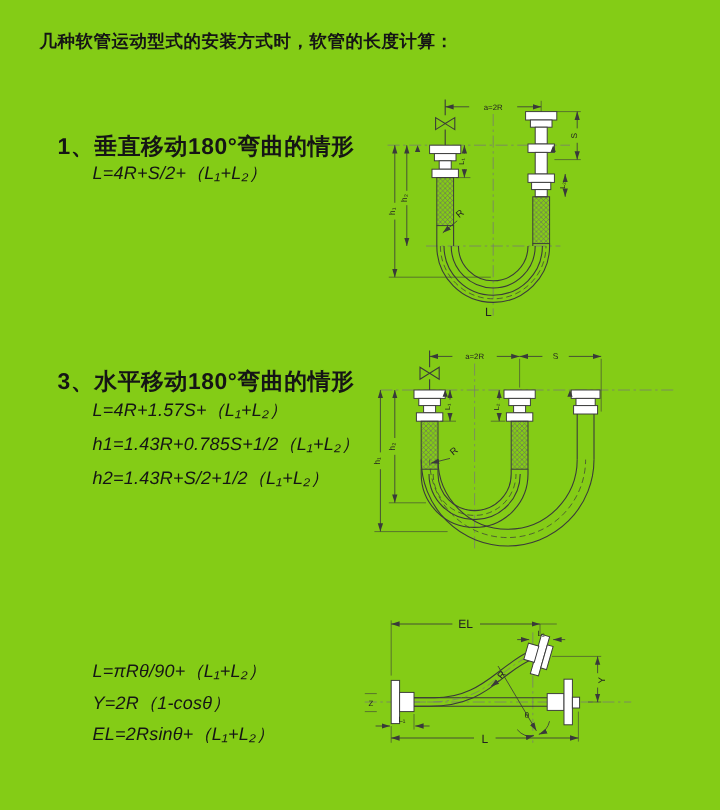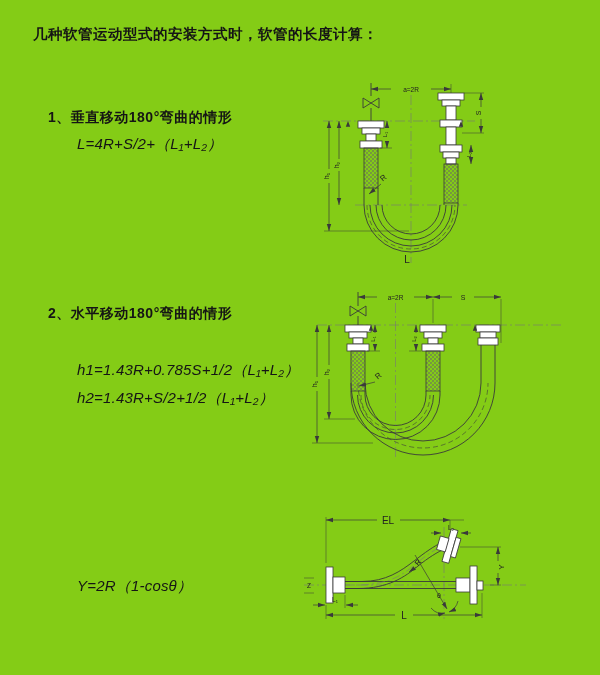--- a/index.html
+++ b/index.html
@@ -1,38 +1,41 @@
 <!DOCTYPE html>
 <html><head>
 <meta charset="utf-8">
 <style>
   html,body{margin:0;padding:0;background:#ffffff;}
   .page{position:relative;width:600px;height:675px;background:#84cc16;overflow:hidden;
         font-family:"Liberation Sans", sans-serif;color:#151515;padding-left:29px;}
   .title{position:absolute;left:33px;top:25px;font-size:14.5px;font-weight:bold;letter-spacing:0.5px;}
-  .sec-head{position:absolute;left:48px;font-size:14px;font-weight:bold;letter-spacing:0.5px;}
+  .sec-head{position:absolute;left:48px;font-size:19px;font-weight:bold;letter-spacing:0.5px;}
   .formula{position:absolute;left:77px;font-size:15px;letter-spacing:0.2px;font-style:italic;}
   .diag{position:absolute;}
   svg text{font-family:"Liberation Sans", sans-serif;fill:#222;}
 </style>
 </head>
 <body>
 
 <div class="page">
 
   <div class="title">几种软管运动型式的安装方式时，软管的长度计算：</div>
 
   <div class="sec-head" style="top:109px">1、垂直移动180°弯曲的情形</div>
   <div class="formula" style="top:135px">L=4R+S/2+（L₁+L₂）</div>
 
-  <div class="sec-head" style="top:305px">2、水平移动180°弯曲的情形</div>
+  <div class="sec-head" style="top:305px">3、水平移动180°弯曲的情形</div>
+  <div class="formula" style="top:333px">L=4R+1.57S+（L₁+L₂）</div>
   <div class="formula" style="top:361px">h1=1.43R+0.785S+1/2（L₁+L₂）</div>
   <div class="formula" style="top:389px">h2=1.43R+S/2+1/2（L₁+L₂）</div>
 
+  <div class="formula" style="top:550px">L=πRθ/90+（L₁+L₂）</div>
   <div class="formula" style="top:577px">Y=2R（1-cosθ）</div>
+  <div class="formula" style="top:603px">EL=2Rsinθ+（L₁+L₂）</div>
 
   <svg class="diag" style="left:303px;top:73px" width="292" height="196" viewBox="0 0 292 196">
     <defs>
       <marker id="ar1" markerWidth="7.5" markerHeight="7" refX="7" refY="3.5" orient="auto" markerUnits="userSpaceOnUse">
         <path d="M0,1.3 L7,3.5 L0,5.7 Z" fill="#3a3a3a"></path>
       </marker>
       <pattern id="hp1" width="4" height="4" patternUnits="userSpaceOnUse">
         <path d="M0,4 L4,0 M0,0 L4,4" stroke="#666" stroke-width="0.5"></path>
       </pattern>
     </defs>

